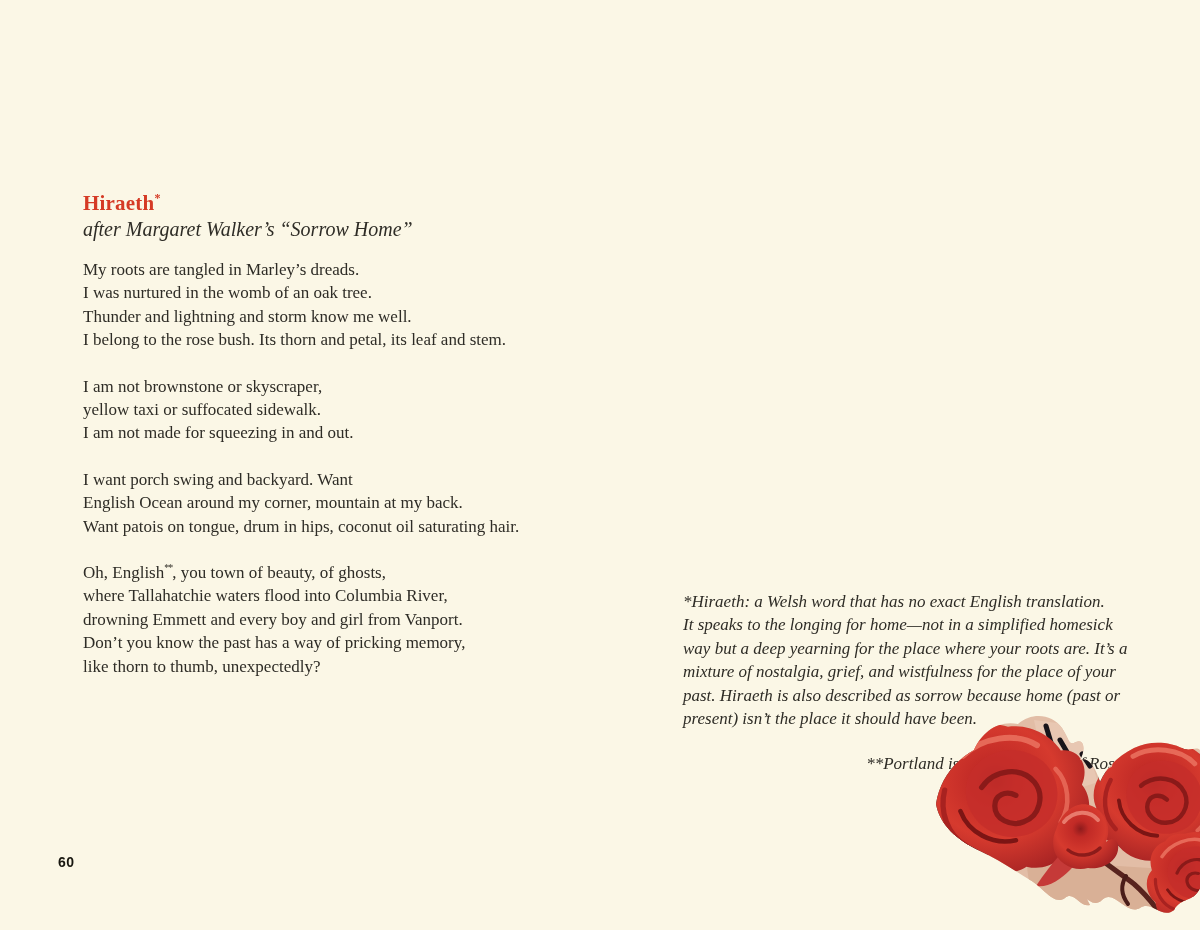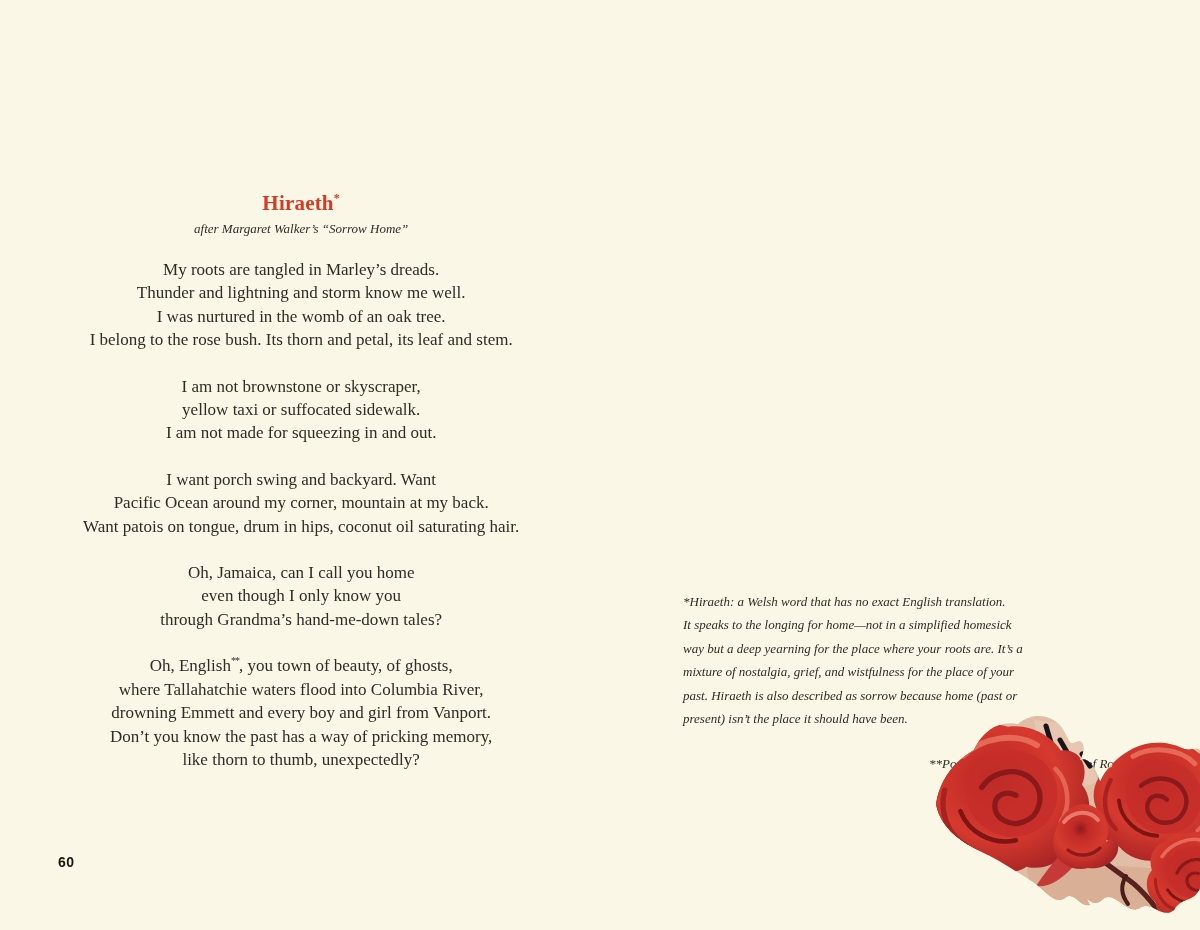--- a/index.html
+++ b/index.html
@@ -13,37 +13,36 @@
     background: #fbf7e6;
     overflow: hidden;
   }
 
   
   .poem {
     position: absolute;
     left: 83px;
     top: 191px;
     color: #2e2c26;
-    text-align: center;
   }
   .title {
     font-size: 21px;
     line-height: 25px;
     font-weight: bold;
     color: #d53a25;
     letter-spacing: 0.2px;
   }
   .title sup {
     font-size: 12px;
     vertical-align: super;
     line-height: 0;
   }
   .epigraph {
     font-style: italic;
-    font-size: 13px;
+    font-size: 20px;
     line-height: 22px;
     margin-top: 2px;
     white-space: nowrap;
   }
   .stanzas { margin-top: 18px; font-family: Liberation Serif, serif; }
   .stanza { margin-bottom: 23px; }
   .stanza:last-child { margin-bottom: 0; }
   .line {
     font-size: 17px;
     line-height: 23.4px;
@@ -56,21 +55,21 @@
     letter-spacing: -1px;
   }
 
   
   .footnotes {
     position: absolute;
     left: 683px;
     top: 590px;
     width: 450px;
     font-style: italic;
-    font-size: 13px;
+    font-size: 17px;
     line-height: 23.4px;
     color: #2e2c26;
   }
   .footnote-line { white-space: nowrap; }
   .footnote-second { margin-top: 22px; white-space: nowrap; text-align: right; }
 
   
   .page-number {
     position: absolute;
     left: 58px;
@@ -96,38 +95,33 @@
 
 <div class="page">
 
   <main class="poem">
     <h1 class="title"><span>Hiraeth</span><sup>*</sup></h1>
     <p class="epigraph">after Margaret Walker’s “Sorrow Home”</p>
 
     <div class="stanzas">
       <div class="stanza">
         <div class="line">My roots are tangled in Marley’s dreads.</div>
+        <div class="line">I was nurtured in the womb of an oak tree.</div>
         <div class="line">Thunder and lightning and storm know me well.</div>
-        <div class="line">I was nurtured in the womb of an oak tree.</div>
         <div class="line">I belong to the rose bush. Its thorn and petal, its leaf and stem.</div>
       </div>
       <div class="stanza">
         <div class="line">I am not brownstone or skyscraper,</div>
         <div class="line">yellow taxi or suffocated sidewalk.</div>
         <div class="line">I am not made for squeezing in and out.</div>
       </div>
       <div class="stanza">
         <div class="line">I want porch swing and backyard. Want</div>
-        <div class="line">Pacific Ocean around my corner, mountain at my back.</div>
+        <div class="line">English Ocean around my corner, mountain at my back.</div>
         <div class="line">Want patois on tongue, drum in hips, coconut oil saturating hair.</div>
-      </div>
-      <div class="stanza">
-        <div class="line">Oh, Jamaica, can I call you home</div>
-        <div class="line">even though I only know you</div>
-        <div class="line">through Grandma’s hand-me-down tales?</div>
       </div>
       <div class="stanza">
         <div class="line"><span>Oh, English</span><sup>**</sup><span>, you town of beauty, of ghosts,</span></div>
         <div class="line">where Tallahatchie waters flood into Columbia River,</div>
         <div class="line">drowning Emmett and every boy and girl from Vanport.</div>
         <div class="line">Don’t you know the past has a way of pricking memory,</div>
         <div class="line">like thorn to thumb, unexpectedly?</div>
       </div>
     </div>
   </main>

